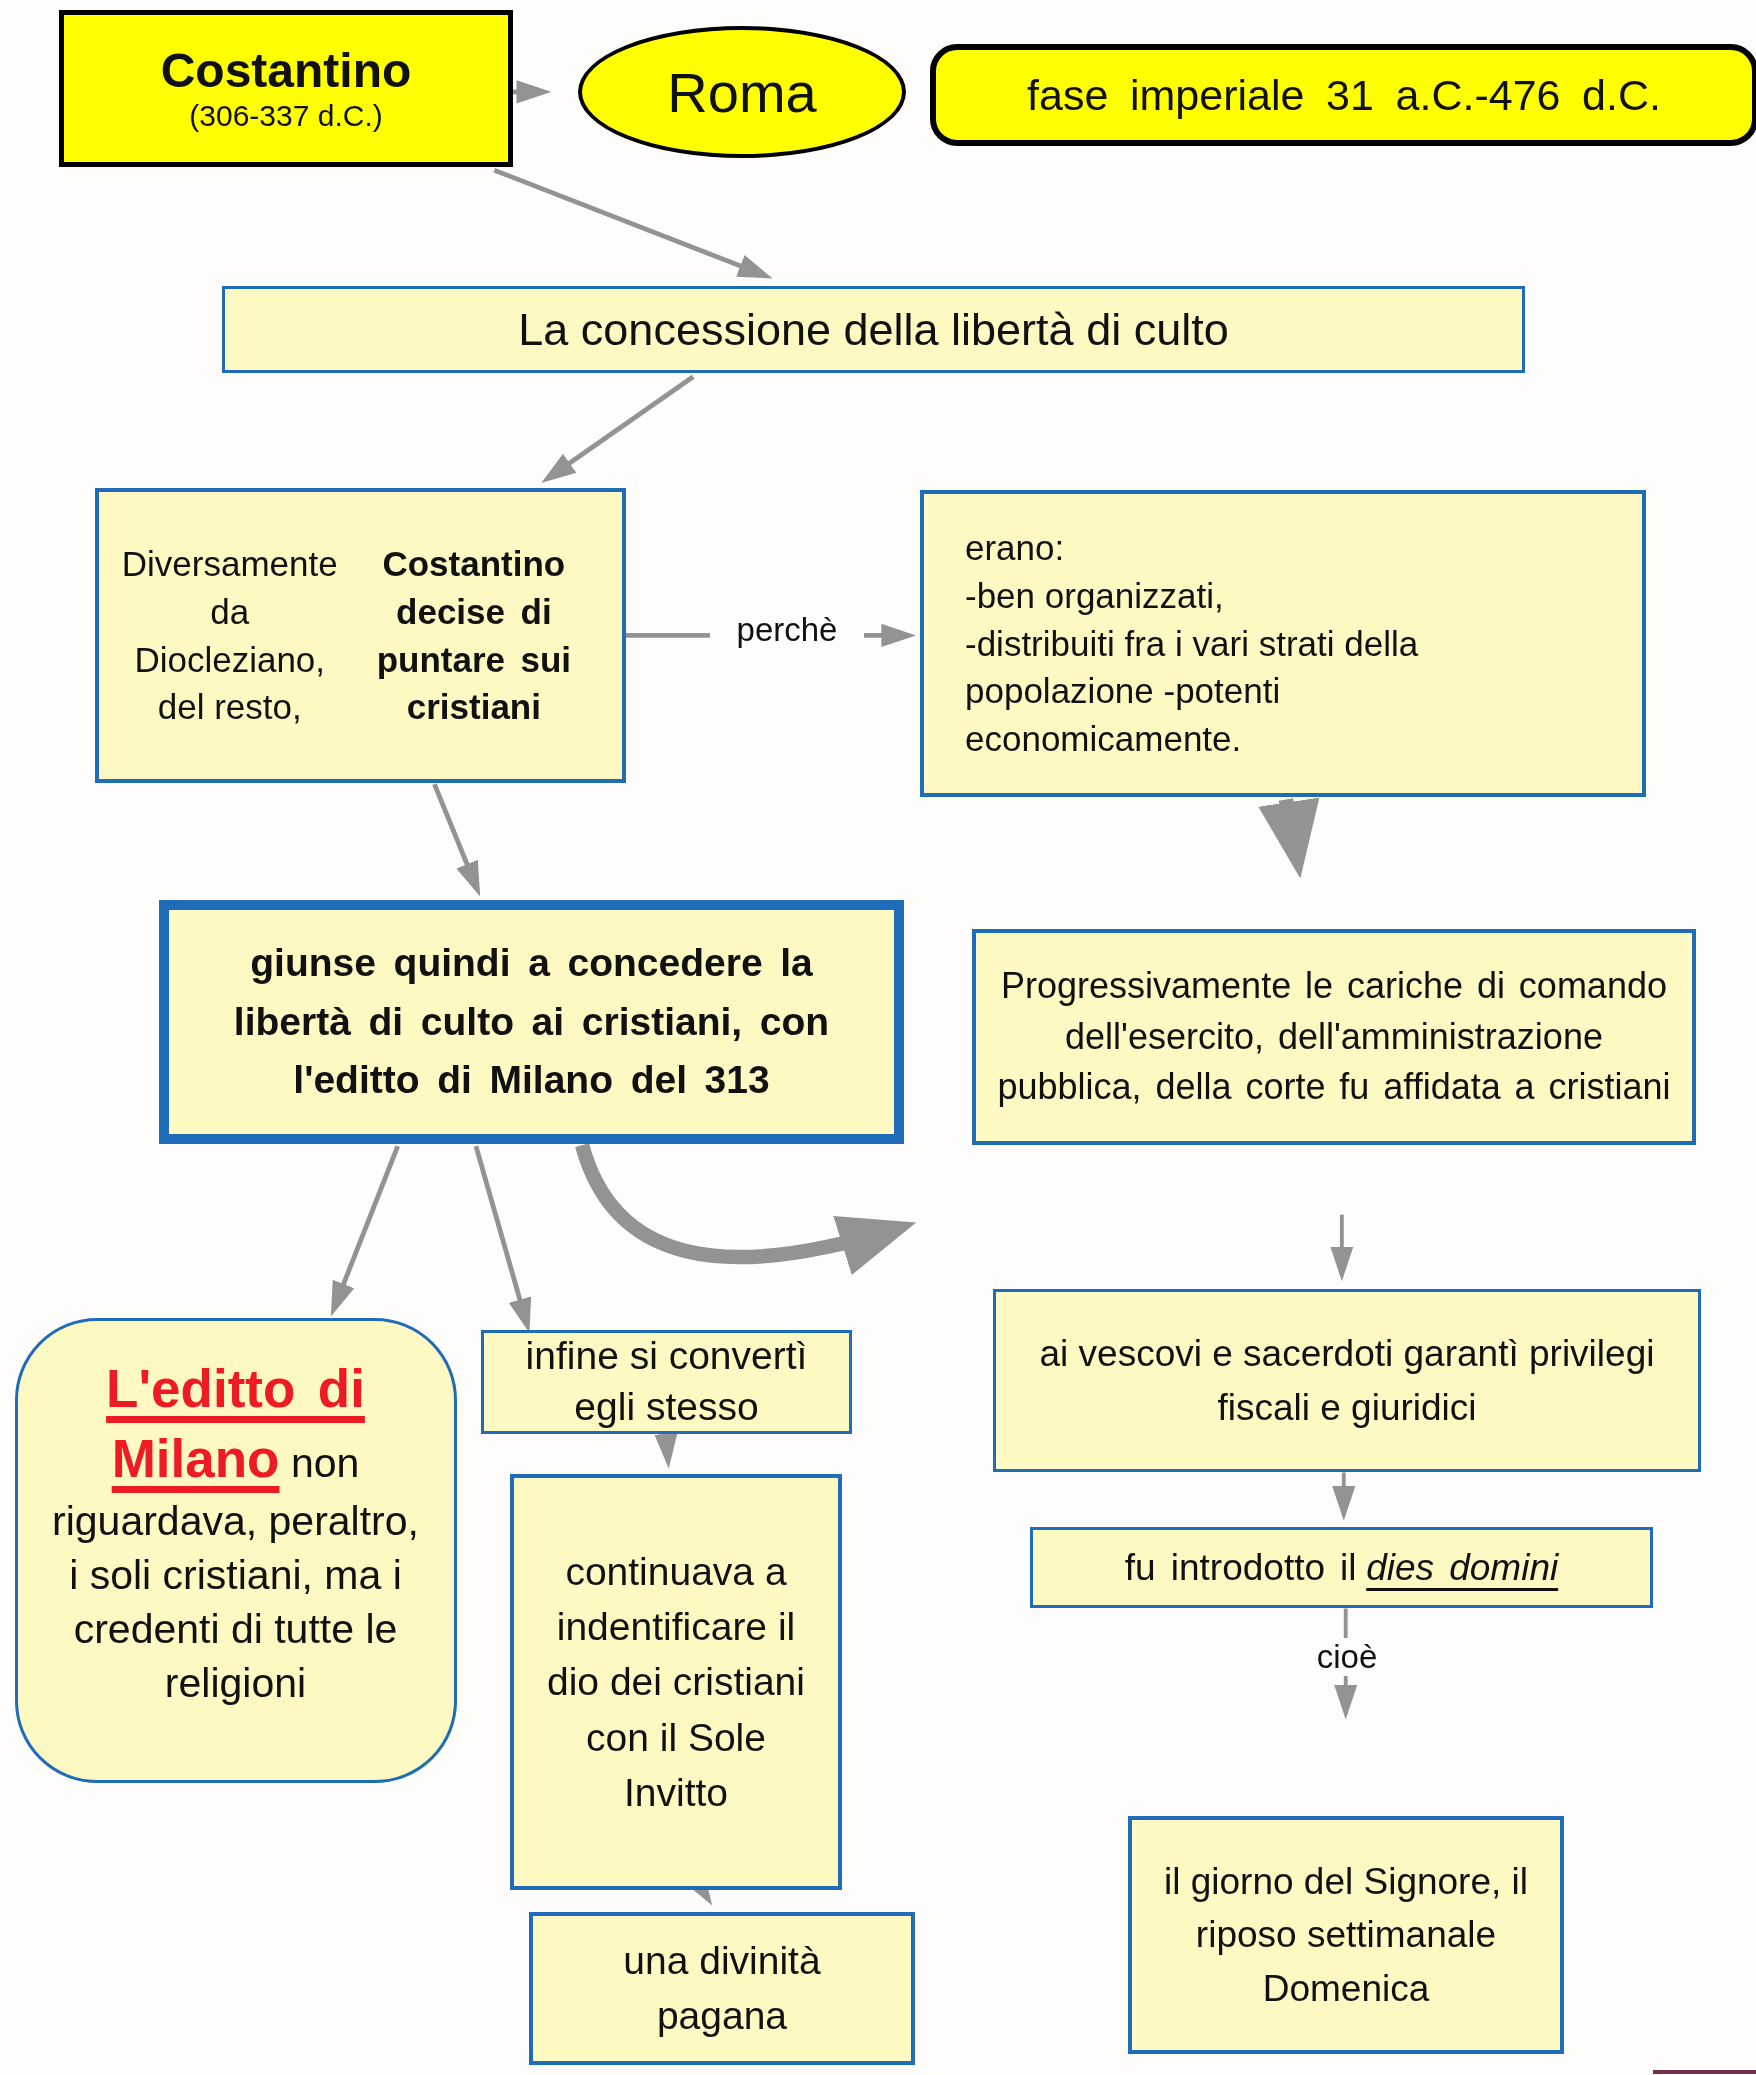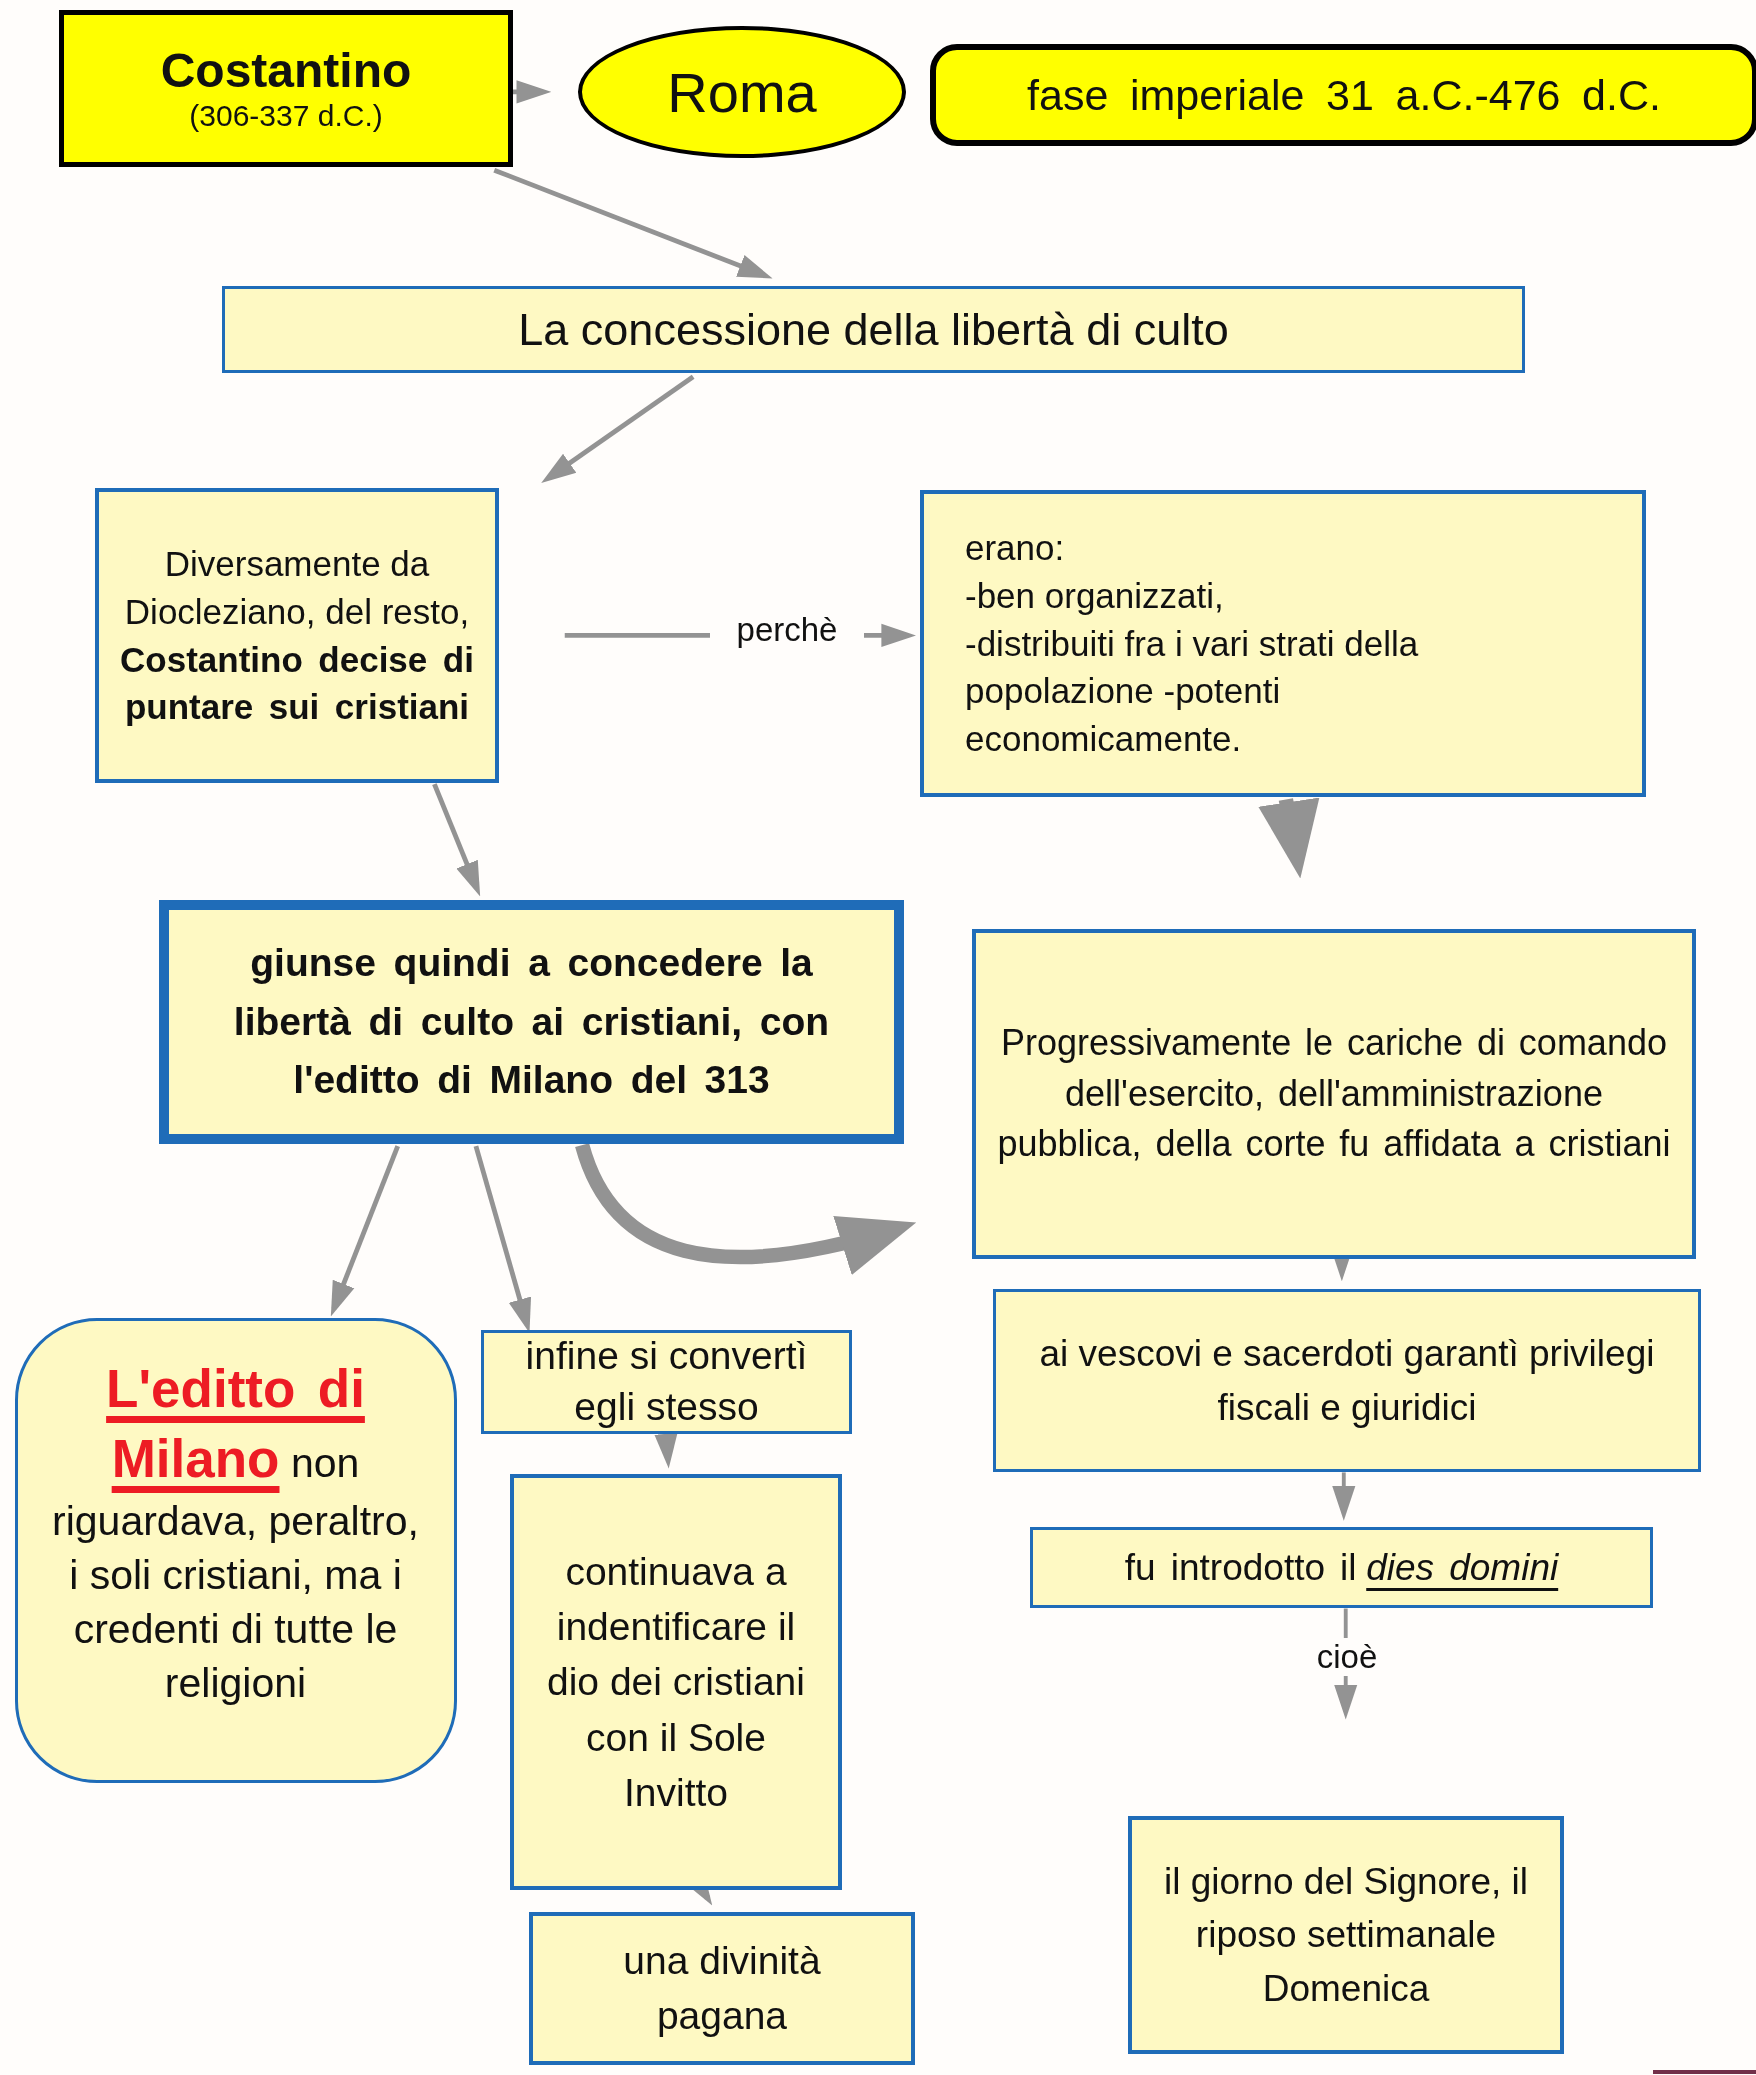--- a/index.html
+++ b/index.html
@@ -31,28 +31,28 @@
   
   #costantino{left:39px;top:9.7px;width:454px;height:157px;border:5.8px solid #000;
     flex-direction:column;line-height:1.15;}
   #costantino .title{font-size:48px;font-weight:bold;}
   #costantino .subtitle{font-size:30px;}
   #roma{left:558px;top:26px;width:328px;height:132px;border:4.8px solid #000;
     border-radius:50%;font-size:56px;}
   #fase{left:910px;top:44px;width:828px;height:102px;border:6.8px solid #000;
     border-radius:27px;font-size:43px;word-spacing:9.7px;}
   #concessione{left:222px;top:286px;width:1303px;height:87px;font-size:45px;}
-  #diversamente{left:95px;top:488px;width:404px;height:295px;flex-direction:column;
+  #diversamente{left:95px;top:488px;width:531px;height:295px;
     font-size:35px;line-height:1.37;padding:7.7px 17.4px;}
   #diversamente .bold{font-weight:bold;word-spacing:5.8px;}
   #erano{left:920px;top:490px;width:726px;height:307px;justify-content:flex-start;
     text-align:left;font-size:35px;line-height:1.37;padding-left:41px;}
   #giunse{left:159px;top:900px;width:745px;height:244px;border:10.6px solid var(--blue);
     font-weight:bold;font-size:39px;line-height:1.5;word-spacing:6.8px;padding:0 27px;}
-  #progressivamente{left:972px;top:929px;width:724px;height:330px;
+  #progressivamente{left:972px;top:929px;width:724px;height:216px;
     font-size:36px;line-height:1.4;padding:0 13.5px;word-spacing:3.9px;justify-content:flex-end;}
   #vescovi{left:993px;top:1289px;width:708px;height:183px;
     font-size:37px;line-height:1.45;padding:0 39px;}
   #dies{left:1030px;top:1527px;width:623px;height:81px;font-size:37px;word-spacing:4.8px;}
   #dies .term{font-style:italic;text-decoration:underline;text-underline-offset:7.7px;
     text-decoration-thickness:2.9px;margin-left:9.7px;}
   #giorno{left:1128px;top:1816px;width:436px;height:238px;
     font-size:37px;line-height:1.45;padding:0 9.7px;}
   #editto{left:14.5px;top:1318px;width:442px;height:465px;border-radius:82px;
     display:block;font-size:41px;line-height:1.32;padding:33px 25px 0 25px;}

